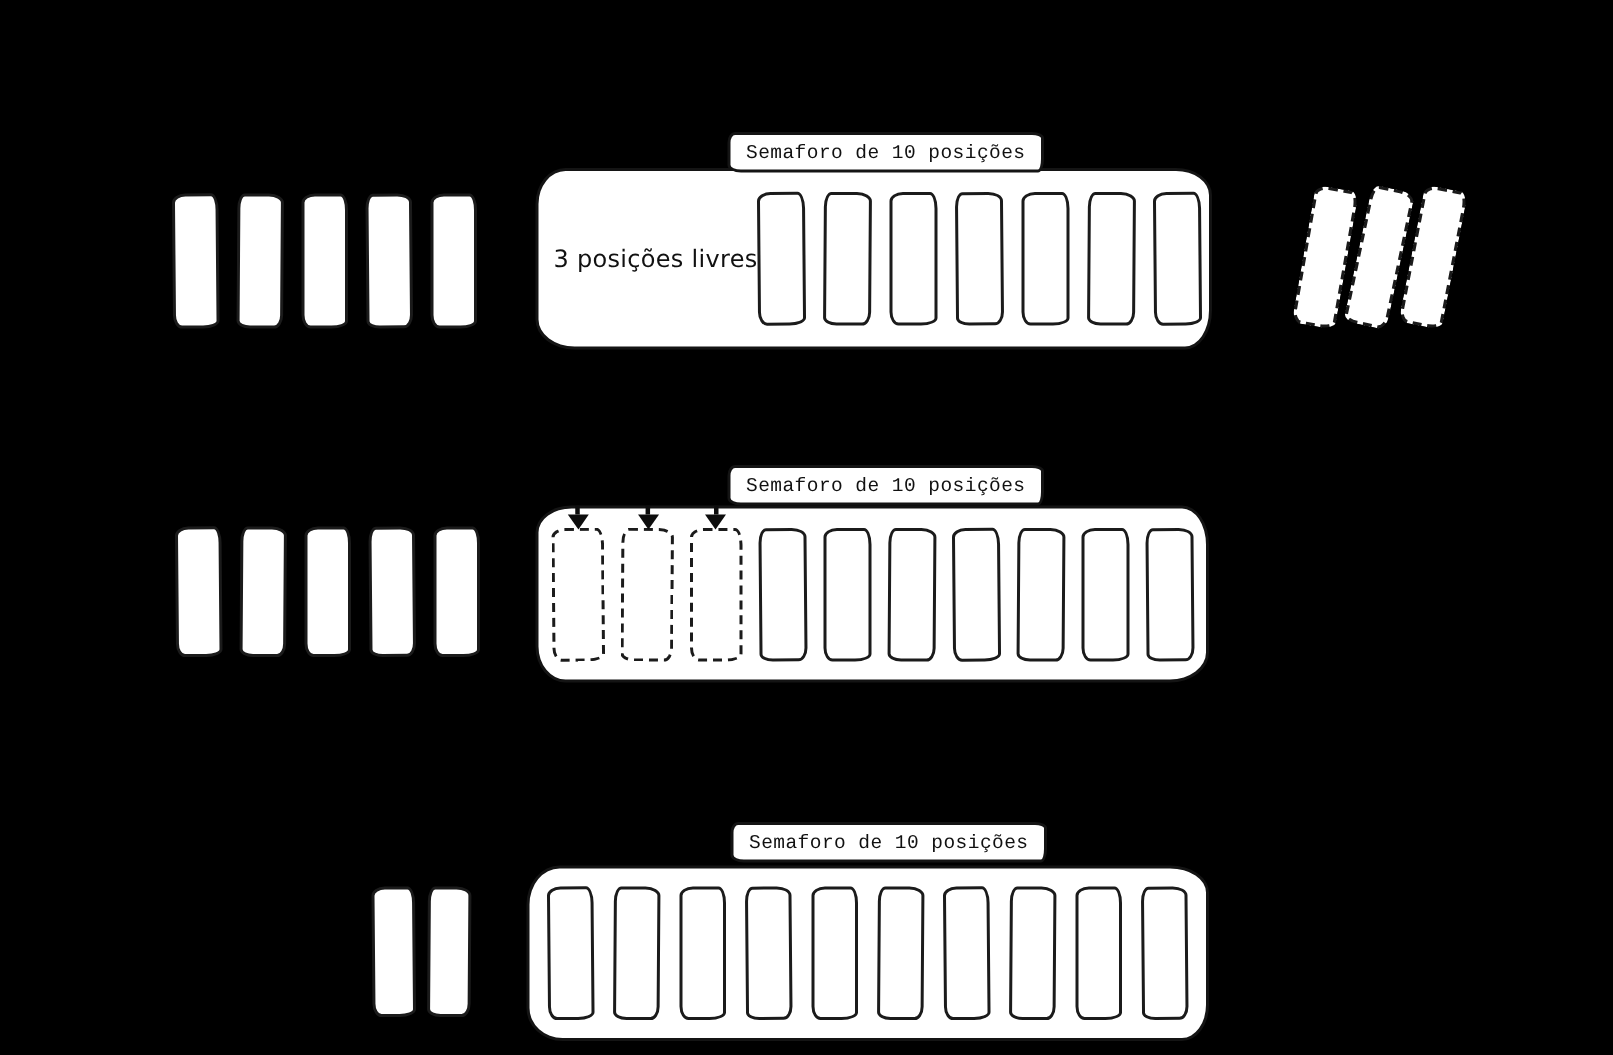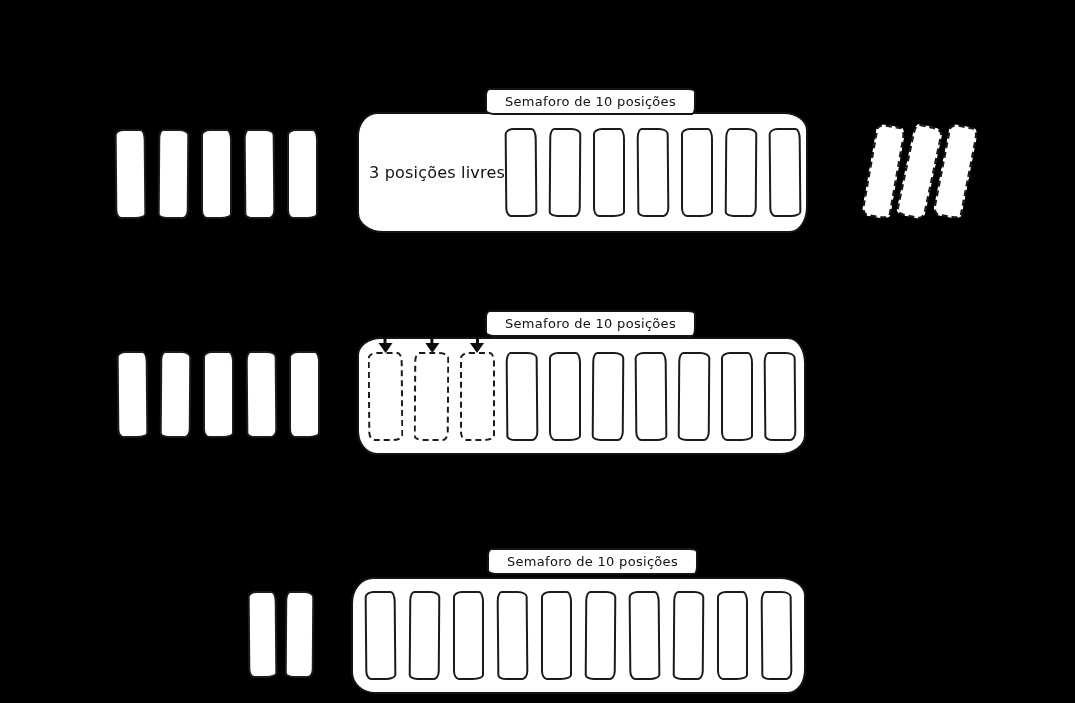--- a/index.html
+++ b/index.html
@@ -43,20 +43,21 @@
     background: #ffffff;
     border: 2px solid #141414;
     border-radius: 5px 8px 4px 9px / 7px 4px 9px 5px;
     display: flex;
     align-items: center;
     justify-content: center;
     font-size: 13px;
     letter-spacing: 0.3px;
     z-index: 3;
     box-sizing: border-box;
+    font-family: Liberation Mono, monospace;
   }
 
   .sem-box {
     position: absolute;
     background: #ffffff;
     border: 2.5px solid #141414;
     box-sizing: border-box;
     display: flex;
     align-items: center;
     z-index: 2;

